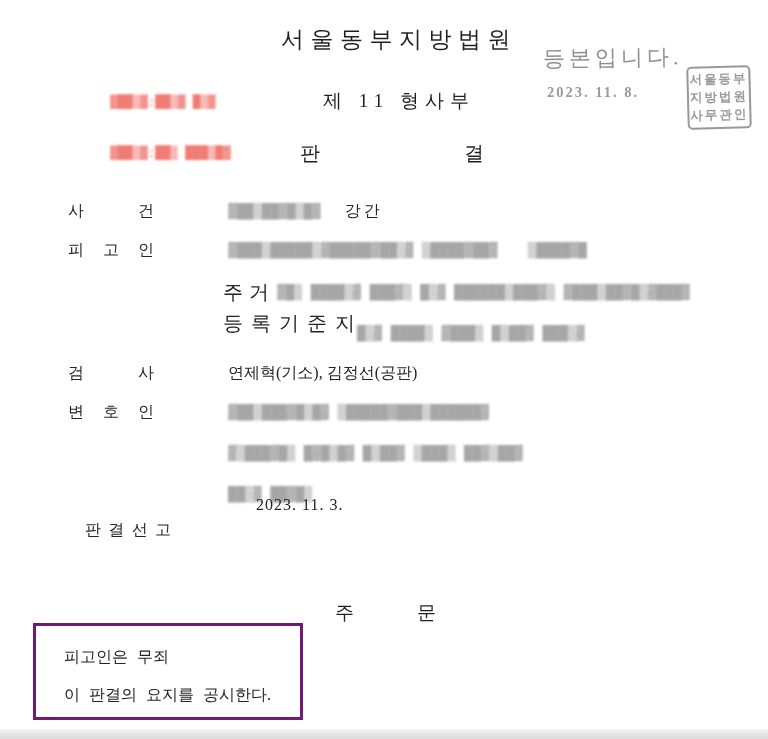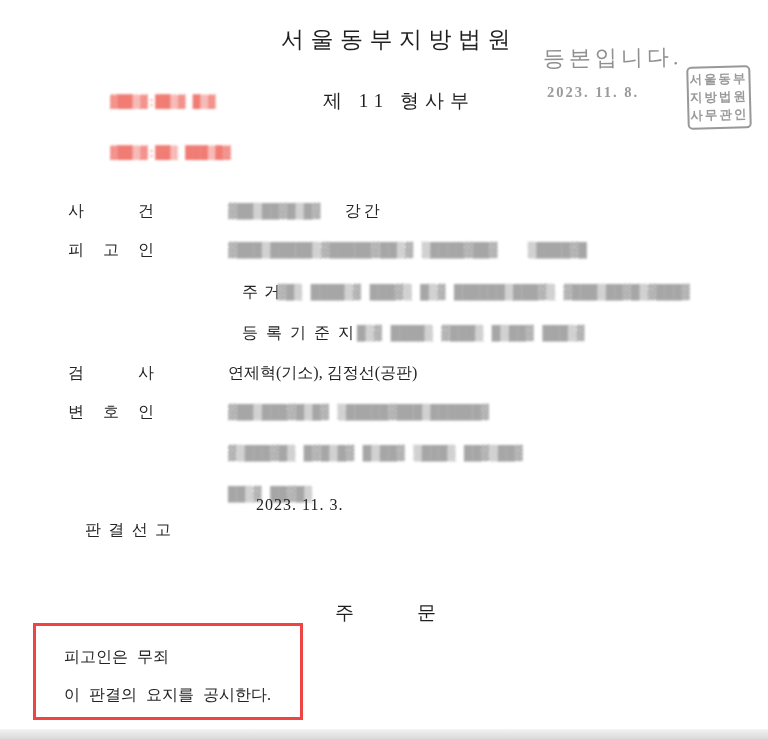--- a/index.html
+++ b/index.html
@@ -50,38 +50,38 @@
   }
   
   .row-label {
     position:absolute; left:68px; width:86px; font-size:16px; line-height:20px;
     text-align:justify; text-align-last:justify; color:#242424; 
   }
   .row-value {
     position:absolute; left:228px; font-size:16px; line-height:20px;
     color:#242424; white-space:nowrap;
   }
-  .sub-label { position:absolute; left:223px; font-size:16px; line-height:20px; color:#242424; white-space:nowrap;margin-left:19px; }
+  .sub-label { position:absolute; left:223px; font-size:20px; line-height:20px; color:#242424; white-space:nowrap; }
   .ls6 { letter-spacing:6px; }
   .ls8 { letter-spacing:8px; }
   .rdx {
     font-family:"DejaVu Sans Mono",monospace; font-size:14px;
     color:#979797; filter:blur(1.1px); opacity:.85; white-space:pre;
   }
   .charge { margin-left:20px; letter-spacing:3px; }
   .rdx-b { margin-left:26px; }
   
   .disposition-heading {
     position:absolute; top:600px; left:335px; width:101px;
     font-size:19px; color:#1f1f1f;
     text-align:justify; text-align-last:justify;
   }
   .verdict-box {
     position:absolute; top:623px; left:33px; width:270px; height:97px;
-    box-sizing:border-box; border:3px solid #ef4444; background:transparent;
+    box-sizing:border-box; border:3px solid #701a75; background:transparent;
   }
   .verdict-line1, .verdict-line2 {
     position:absolute; left:28px; font-size:16px; line-height:20px;
     color:#242424; word-spacing:5px; white-space:nowrap;
   }
   .verdict-line1 { top:21px; }
   .verdict-line2 { top:59px; }
   
   .scan-band {
     position:absolute; top:729px; left:0; right:0; height:10px;
@@ -92,20 +92,21 @@
 <body>
 
 <div class="page">
 
   <div class="court-name">서울동부지방법원</div>
   <div class="left-stamp">
     <div>▓██▒▓:██▒▓ █▒▓</div>
     <div>▓██▒▓:██▒ ███▒█▓</div>
   </div>
   <div class="division">제 11 형사부</div>
+  <div class="doc-title">판 결</div>
 
   <div class="cert-copy">등본입니다.</div>
   <div class="cert-date">2023. 11. 8.</div>
   <div class="cert-seal">서울동부지방법원사무관인</div>
 
   <div class="row-label" style="top:201px;">사 건</div>
   <div class="row-value" style="top:201px;">
     <span class="rdx">▓██▒██▓█▒█▓</span>
     <span class="charge">강간</span>
   </div>
@@ -114,21 +115,21 @@
   <div class="row-value" style="top:240px;">
     <span class="rdx">▓███▒█████▒▓█████▓██▒▓ ▒████▓██▓</span>
     <span class="rdx rdx-b">▒████▓█</span>
   </div>
 
   <div class="sub-label ls6" style="top:282px;">주거</div>
   <div class="row-value" style="top:282px; left:277px;">
     <span class="rdx">▓█▒ ████▒▓ ███▓▒ █▒▓ ██████▒███▓▒ ▓███▒██▓█▒▓███▓</span>
   </div>
 
-  <div class="sub-label ls8" style="top:323px;">등록기준지</div>
+  <div class="sub-label ls8" style="top:313px;">등록기준지</div>
   <div class="row-value" style="top:323px; left:357px;">
     <span class="rdx">█▒▓ ████▒ ▓███▒ █▒██▓ ███▒▓</span>
   </div>
 
   <div class="row-label" style="top:363px;">검 사</div>
   <div class="row-value" style="top:363px;">연제혁(기소), 김정선(공판)</div>
 
   <div class="row-label" style="top:402px;">변 호 인</div>
   <div class="row-value" style="top:402px;">
     <span class="rdx">▓██▒███▓█▒█▓ ▒█████▓███▒██████▓</span>

